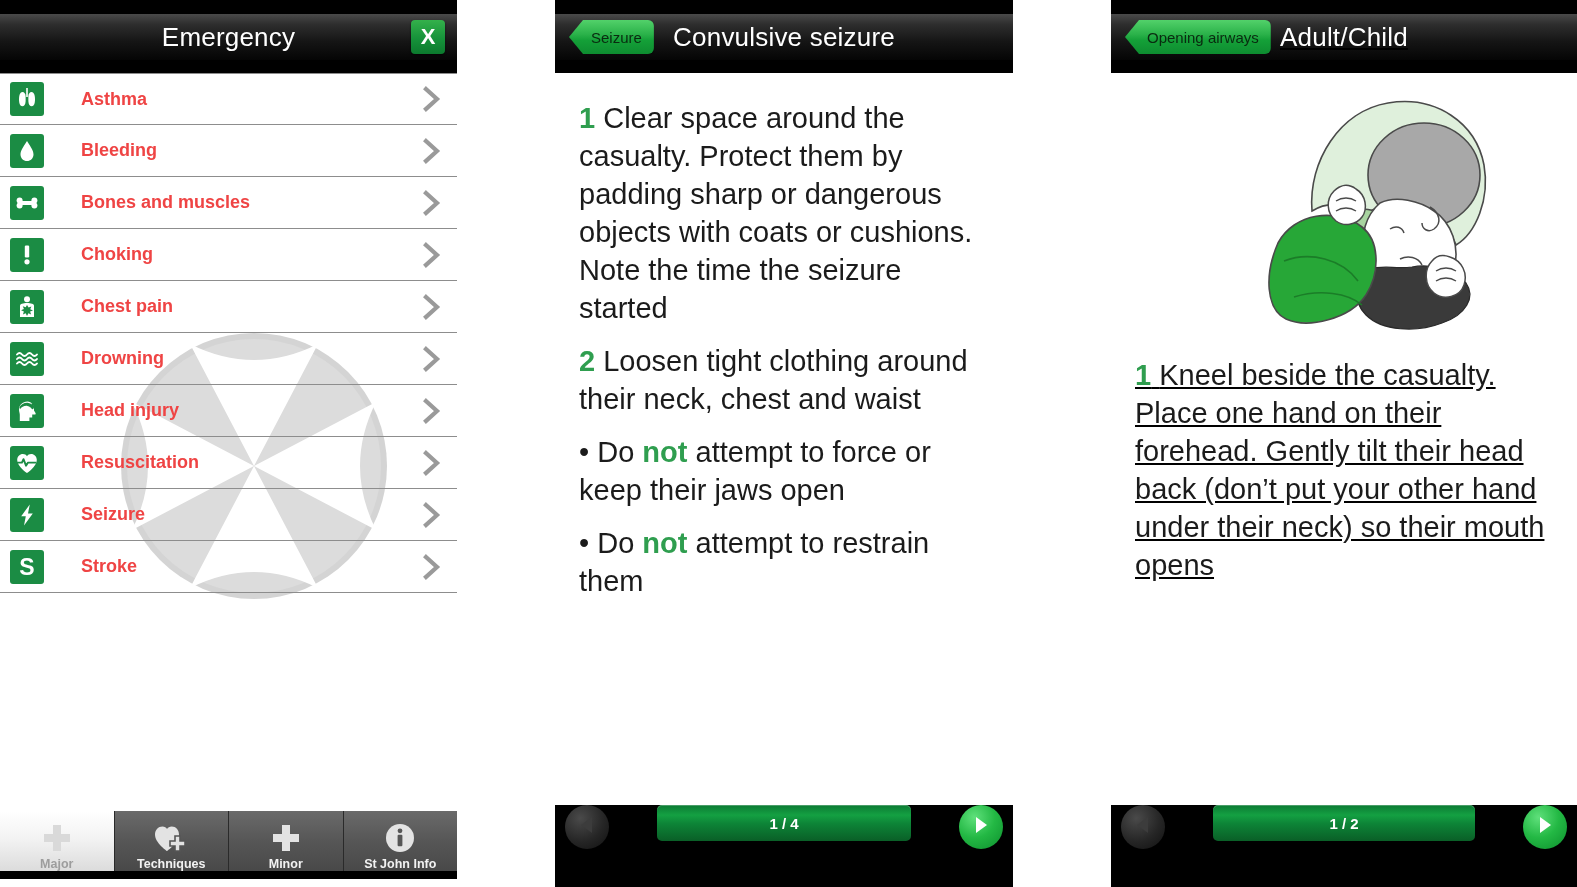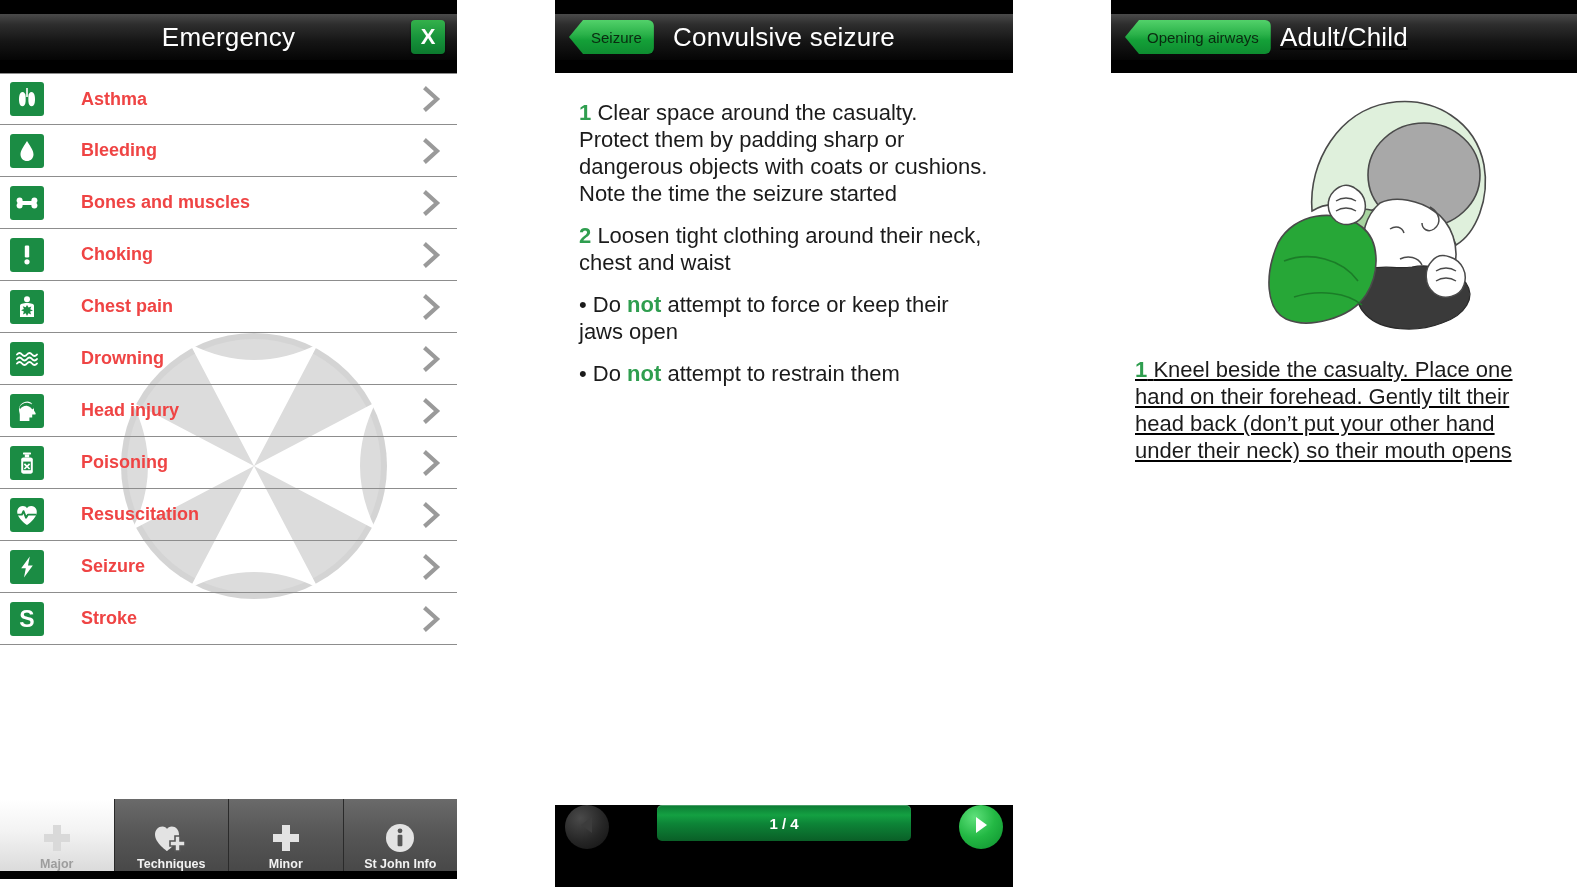--- a/index.html
+++ b/index.html
@@ -73,21 +73,21 @@
   .row-icon svg { width: 26px; height: 26px; display: block; }
   .row-label {
     margin-left: 37px; font-size: 18px; font-weight: bold; color: #ef4444;
     white-space: nowrap;
   }
   .row-chevron { position: absolute; right: 16px; top: 50%; transform: translateY(-50%); }
   .row-chevron svg { display: block; }
 
   
   .tabbar {
-    position: absolute; left: 0; bottom: 8px; width: 457px; height: 80px;
+    position: absolute; left: 0; bottom: 8px; width: 457px; height: 68px;
     display: flex; background: #000;
   }
   .tab {
     flex: 1 1 0; position: relative;
     display: flex; flex-direction: column; align-items: center; justify-content: flex-end;
     padding-bottom: 8px;
     background: linear-gradient(to bottom, #6a6a6a 0%, #565656 45%, #454545 100%);
     border-left: 1px solid #2a2a2a;
   }
   .tab:first-child { border-left: none; }
@@ -98,21 +98,21 @@
   .tab-icon svg { display: block; }
   .tab-label { font-size: 12.5px; font-weight: bold; color: #f2f2f2; margin-top: 2px; }
   .tab.active .tab-label { color: #9d9d9d; }
   .tabbar-foot {
     position: absolute; left: 0; bottom: 0; width: 457px; height: 8px; background: #000;
   }
 
   
   .content { padding: 26px 24px 0 24px; }
   .para {
-    font-size: 22px; line-height: 27px; color: #1b1b1b;
+    font-size: 29px; line-height: 38px; color: #1b1b1b;
     margin-bottom: 15px;
   }
   .para:last-child { margin-bottom: 0; }
   .num { color: #2f9e4f; font-weight: bold; }
   .notword { color: #2f9e4f; font-weight: bold; }
 
   .illus { text-align: center; padding-top: 10px; }
   .illus svg { display: block; margin: 0 auto; }
 
   
@@ -289,39 +289,20 @@
               </svg>
           </div>
           <span class="row-label">Head injury</span>
           <span class="row-chevron">
             <svg width="18" height="26" viewBox="0 0 18 26">
                 <polyline points="3,3 14,13 3,23" fill="none" stroke="#9a9a9a" stroke-width="4.2" stroke-linecap="square"></polyline>
               </svg>
           </span>
         </div>
 
-        <div class="list-row">
-          <div class="row-icon">
-            <svg viewBox="0 0 26 26">
-                <g fill="#fff">
-              <rect x="9" y="2.4" width="8" height="2" rx="0.6"></rect>
-              <rect x="10.8" y="4.4" width="4.4" height="3"></rect>
-              <path d="M7.2 9.6c0-1.3 1-2.2 2.2-2.2h7.2c1.2 0 2.2.9 2.2 2.2v12c0 1.3-1 2.2-2.2 2.2H9.4c-1.2 0-2.2-.9-2.2-2.2z"></path>
-              <rect x="9.2" y="11.6" width="7.6" height="8.6" fill="#1b8c44"></rect>
-              <path d="M11 13.2l2 2 2-2 1.2 1.2-2 2 2 2-1.2 1.2-2-2-2 2-1.2-1.2 2-2-2-2z" fill="#fff"></path>
-            </g>
-              </svg>
-          </div>
-          <span class="row-label">Poisoning</span>
-          <span class="row-chevron">
-            <svg width="18" height="26" viewBox="0 0 18 26">
-                <polyline points="3,3 14,13 3,23" fill="none" stroke="#9a9a9a" stroke-width="4.2" stroke-linecap="square"></polyline>
-              </svg>
-          </span>
-        </div>
 
         <div class="list-row">
           <div class="row-icon">
             <svg viewBox="0 0 26 26">
                 <g fill="#fff">
               <path d="M13 23S3.2 16.3 3.2 9.9C3.2 6.4 5.8 4 8.9 4c1.8 0 3.3.9 4.1 2.2C13.8 4.9 15.3 4 17.1 4c3.1 0 5.7 2.4 5.7 5.9C22.8 16.3 13 23 13 23z"></path>
               <path d="M3.8 12.6h4.1l1.6-3.4 2.5 6.5 2-3.1h7.6" fill="none" stroke="#1b8c44" stroke-width="1.9" stroke-linecap="round" stroke-linejoin="round"></path>
             </g>
               </svg>
           </div>
@@ -514,15 +495,34 @@
       </svg>
     </div>
 
     <div class="content" style="padding-top:18px;">
       <p class="para">
         <span class="num">1</span>
         <span>Kneel beside the casualty. Place one hand on their forehead. Gently tilt their head back (don’t put your other hand under their neck) so their mouth opens</span>
       </p>
     </div>
 
+    <div class="pager">
+      <div class="pg-prev">
+        <span>
+          <svg width="22" height="22" viewBox="0 0 22 22">
+              <path d="M16 3 L5 11 L16 19 Z" fill="#3c3c3c"></path>
+            </svg>
+        </span>
+      </div>
+      <div class="pg-counter">
+        <span>1 / 2</span>
+      </div>
+      <div class="pg-next">
+        <span>
+          <svg width="22" height="22" viewBox="0 0 22 22">
+              <path d="M6 3 L17 11 L6 19 Z" fill="#ffffff"></path>
+            </svg>
+        </span>
+      </div>
+    </div>
   </div>
 
 </div>
 
 </body></html>

